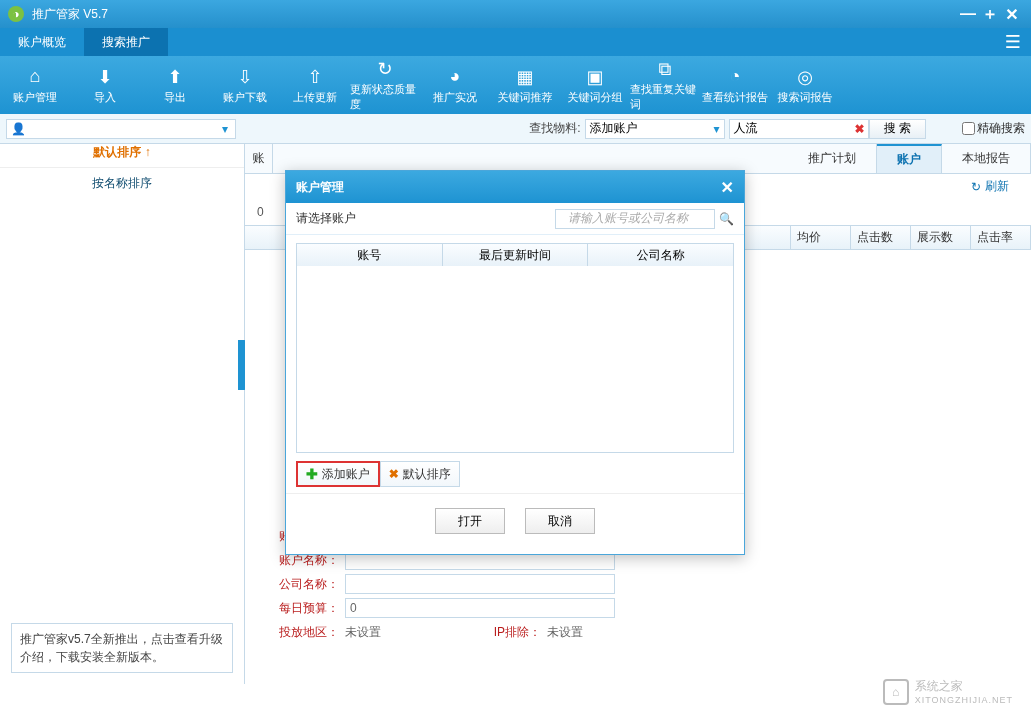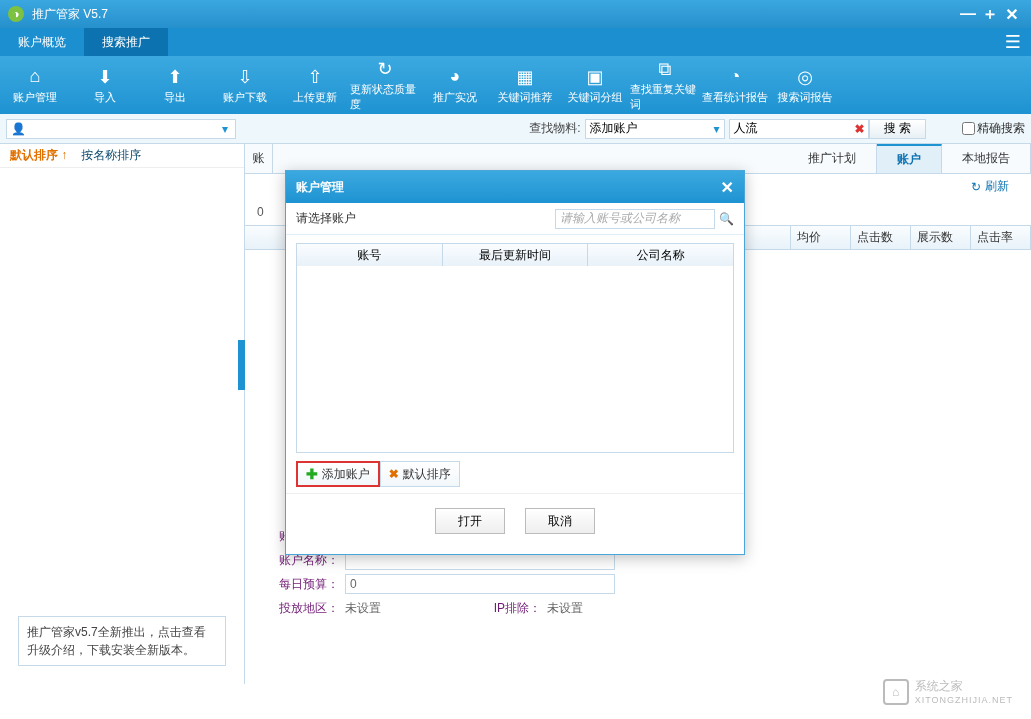--- a/index.html
+++ b/index.html
@@ -26,26 +26,26 @@
 .s-label { color: #444; }
 .s-select { height: 20px; border: 1px solid #c5d9e8; background: #fff; padding: 0 18px 0 4px; position: relative; display: flex; align-items: center; min-width: 140px; }
 .s-select::after { content: "▾"; position: absolute; right: 4px; color: #1e93d2; }
 .s-text { height: 20px; border: 1px solid #c5d9e8; background: #fff; padding: 0 4px; width: 140px; display: flex; align-items: center; }
 .s-clear { color: #d33; font-weight: bold; margin-left: -18px; cursor: pointer; }
 .s-btn { height: 20px; border: 1px solid #c5d9e8; background: linear-gradient(#fff,#e8f0f6); padding: 0 14px; cursor: pointer; }
 .s-chk { display: flex; align-items: center; gap: 2px; color: #333; padding-left: 32px; }
 
 .main { display: flex; height: 540px; }
 .sidebar { width: 245px; border-right: 1px solid #c5d9e8; background: #fff; display: flex; flex-direction: column; }
-.sort-row { height: 24px; display: flex; align-items: center; gap: 14px; padding: 0 10px; border-bottom: 1px solid #eee; }
+.sort-row { height: 24px; display: flex; align-items: center; gap: 14px; padding: 0 10px; border-bottom: 1px solid #eee; flex-direction: column; }
 .sort-default { color: #e07000; font-weight: bold; }
 .sort-arrow { color: #e07000; }
 .sort-name { color: #0c4a6e; }
 .side-fill { flex: 1; }
-.side-note { border: 1px solid #c5d9e8; margin: 18px; padding: 6px 8px; color: #444; line-height: 1.5; }
+.side-note { border: 1px solid #c5d9e8; margin: 11px; padding: 6px 8px; color: #444; line-height: 1.5; }
 .side-handle { position: absolute; left: 238px; top: 340px; width: 10px; height: 50px; background: #1e93d2; border-radius: 0 4px 4px 0; }
 
 .content { flex: 1; display: flex; flex-direction: column; position: relative; }
 .ctabs { height: 30px; display: flex; border-bottom: 1px solid #c5d9e8; background: #f7fbfe; }
 .ctab { padding: 0 20px; display: flex; align-items: center; border-right: 1px solid #c5d9e8; cursor: pointer; color: #333; }
 .ctab.first { width: 28px; padding: 0; justify-content: center; }
 .ctab.active { background: #e1eff9; color: #0c72b0; font-weight: bold; border-top: 2px solid #1e93d2; }
 .ctab-spread { flex: 1; }
 .refresh-btn { display: flex; align-items: center; gap: 4px; padding: 0 10px; color: #0c72b0; cursor: pointer; }
 .refresh-ico { color: #0c72b0; }
@@ -54,34 +54,34 @@
 
 .grid { border-top: 1px solid #c5d9e8; }
 .grid-head { display: flex; height: 24px; background: linear-gradient(#fafdff,#e8f2f9); border-bottom: 1px solid #c5d9e8; }
 .gh { border-right: 1px solid #c5d9e8; display: flex; align-items: center; padding: 0 6px; color: #333; }
 .grid-body { height: 250px; background: #fff; }
 
 .expand-handle { margin: 0 auto; width: 60px; height: 16px; background: #1e93d2; border-radius: 0 0 8px 8px; color: #fff; text-align: center; cursor: pointer; }
 
 .detail { padding: 8px 24px; color: #666; }
 .drow { display: flex; align-items: center; height: 24px; gap: 6px; }
-.dlabel { width: 70px; text-align: right; color: #701a75; }
+.dlabel { width: 70px; text-align: right; color: #b91c1c; }
 .dfield { border: 1px solid #c5d9e8; height: 20px; width: 270px; background: #fff; }
 .v-icons { color: #bbb; letter-spacing: 4px; font-style: italic; }
 .qmark { background: #f7c948; color: #7a5000; width: 14px; height: 14px; border-radius: 50%; display: inline-flex; align-items: center; justify-content: center; font-size: 10px; }
 
 .watermark { position: absolute; right: 18px; bottom: 14px; color: #bbb; font-size: 16px; display: flex; align-items: center; gap: 6px; }
 .wm-badge { width: 26px; height: 26px; border: 2px solid #bbb; border-radius: 4px; display: flex; align-items: center; justify-content: center; }
 
 
 .modal { position: absolute; left: 285px; top: 170px; width: 460px; background: #fff; border: 1px solid #4aa6da; box-shadow: 0 3px 14px rgba(0,0,0,0.25); }
 .m-title { height: 32px; background: linear-gradient(#3ca9e0,#1e93d2); color: #fff; display: flex; align-items: center; padding: 0 10px; font-weight: bold; }
 .m-close { margin-left: auto; cursor: pointer; font-size: 16px; }
 .m-sub { height: 32px; display: flex; align-items: center; padding: 0 10px; color: #333; border-bottom: 1px solid #e1eff9; }
-.m-search { margin-left: auto; border: 1px solid #c5d9e8; height: 20px; width: 160px; display: flex; align-items: center; padding: 0 4px; color: #aaa; font-style: italic; }
+.m-search { margin-left: auto; border: 1px solid #c5d9e8; height: 20px; width: 160px; display: flex; align-items: center; padding: 0 12px; color: #aaa; font-style: italic; }
 .m-search-ico { color: #1e93d2; margin-left: 4px; }
 .m-tbl { margin: 8px 10px; border: 1px solid #c5d9e8; height: 210px; }
 .m-th { display: flex; height: 22px; background: linear-gradient(#fafdff,#e8f2f9); }
 .m-th > div { flex: 1; border-right: 1px solid #c5d9e8; display: flex; align-items: center; justify-content: center; font-family: Liberation Serif, serif; }
 .m-th > div:last-child { border-right: none; }
 .m-actions { display: flex; gap: 0; padding: 0 10px 6px; }
 .m-act { height: 26px; border: 1px solid #c5d9e8; padding: 0 8px; display: flex; align-items: center; gap: 4px; cursor: pointer; background: linear-gradient(#fff,#f2f7fb); color: #333; }
 .m-act.highlight { border: 2px solid #d33; }
 .plus { color: #2a2; font-weight: bold; font-size: 14px; }
 .xdel { color: #e07000; font-weight: bold; }
@@ -225,20 +225,24 @@
         <span style="width:120px"></span>
         <span class="dlabel">账户权益：</span>
         <span class="v-icons">V₁ V₂ V₃ V₄</span>
         <span class="qmark">?</span>
       </div>
       <div class="drow">
           <span class="dlabel">账户名称：</span>
           <div class="dfield"></div>
         </div>
       <div class="drow">
+          <span class="dlabel">公司名称：</span>
+          <div class="dfield"></div>
+        </div>
+      <div class="drow">
           <span class="dlabel">每日预算：</span>
           <div class="dfield" style="padding:2px 4px" value="0"><span>0</span></div>
         </div>
       <div class="drow">
         <span class="dlabel">投放地区：</span>
         <span style="width:120px">未设置</span>
         <span class="dlabel">IP排除：</span>
         <span>未设置</span>
       </div>
     </div>

